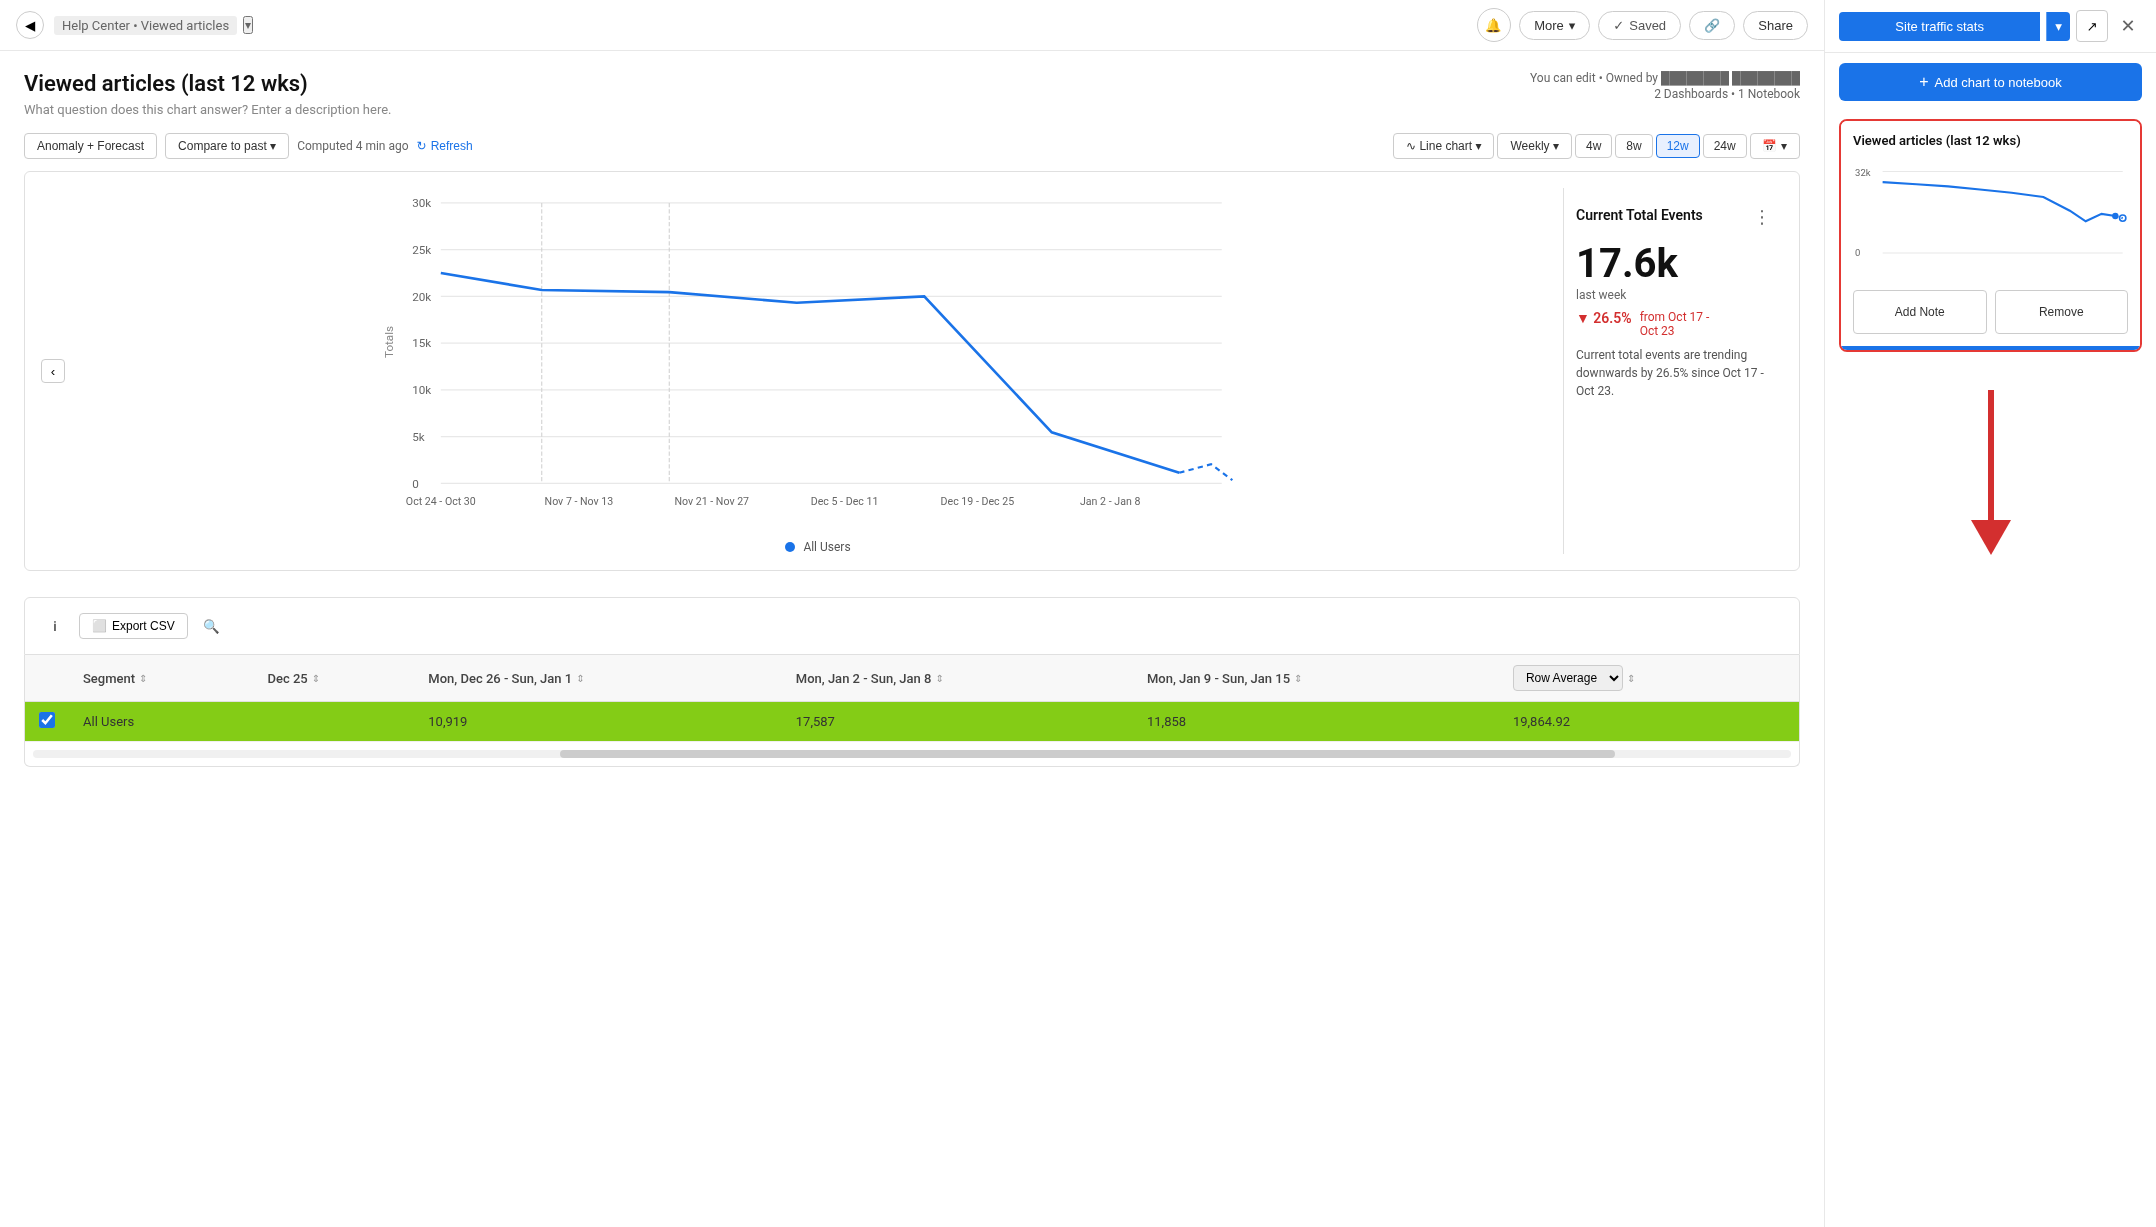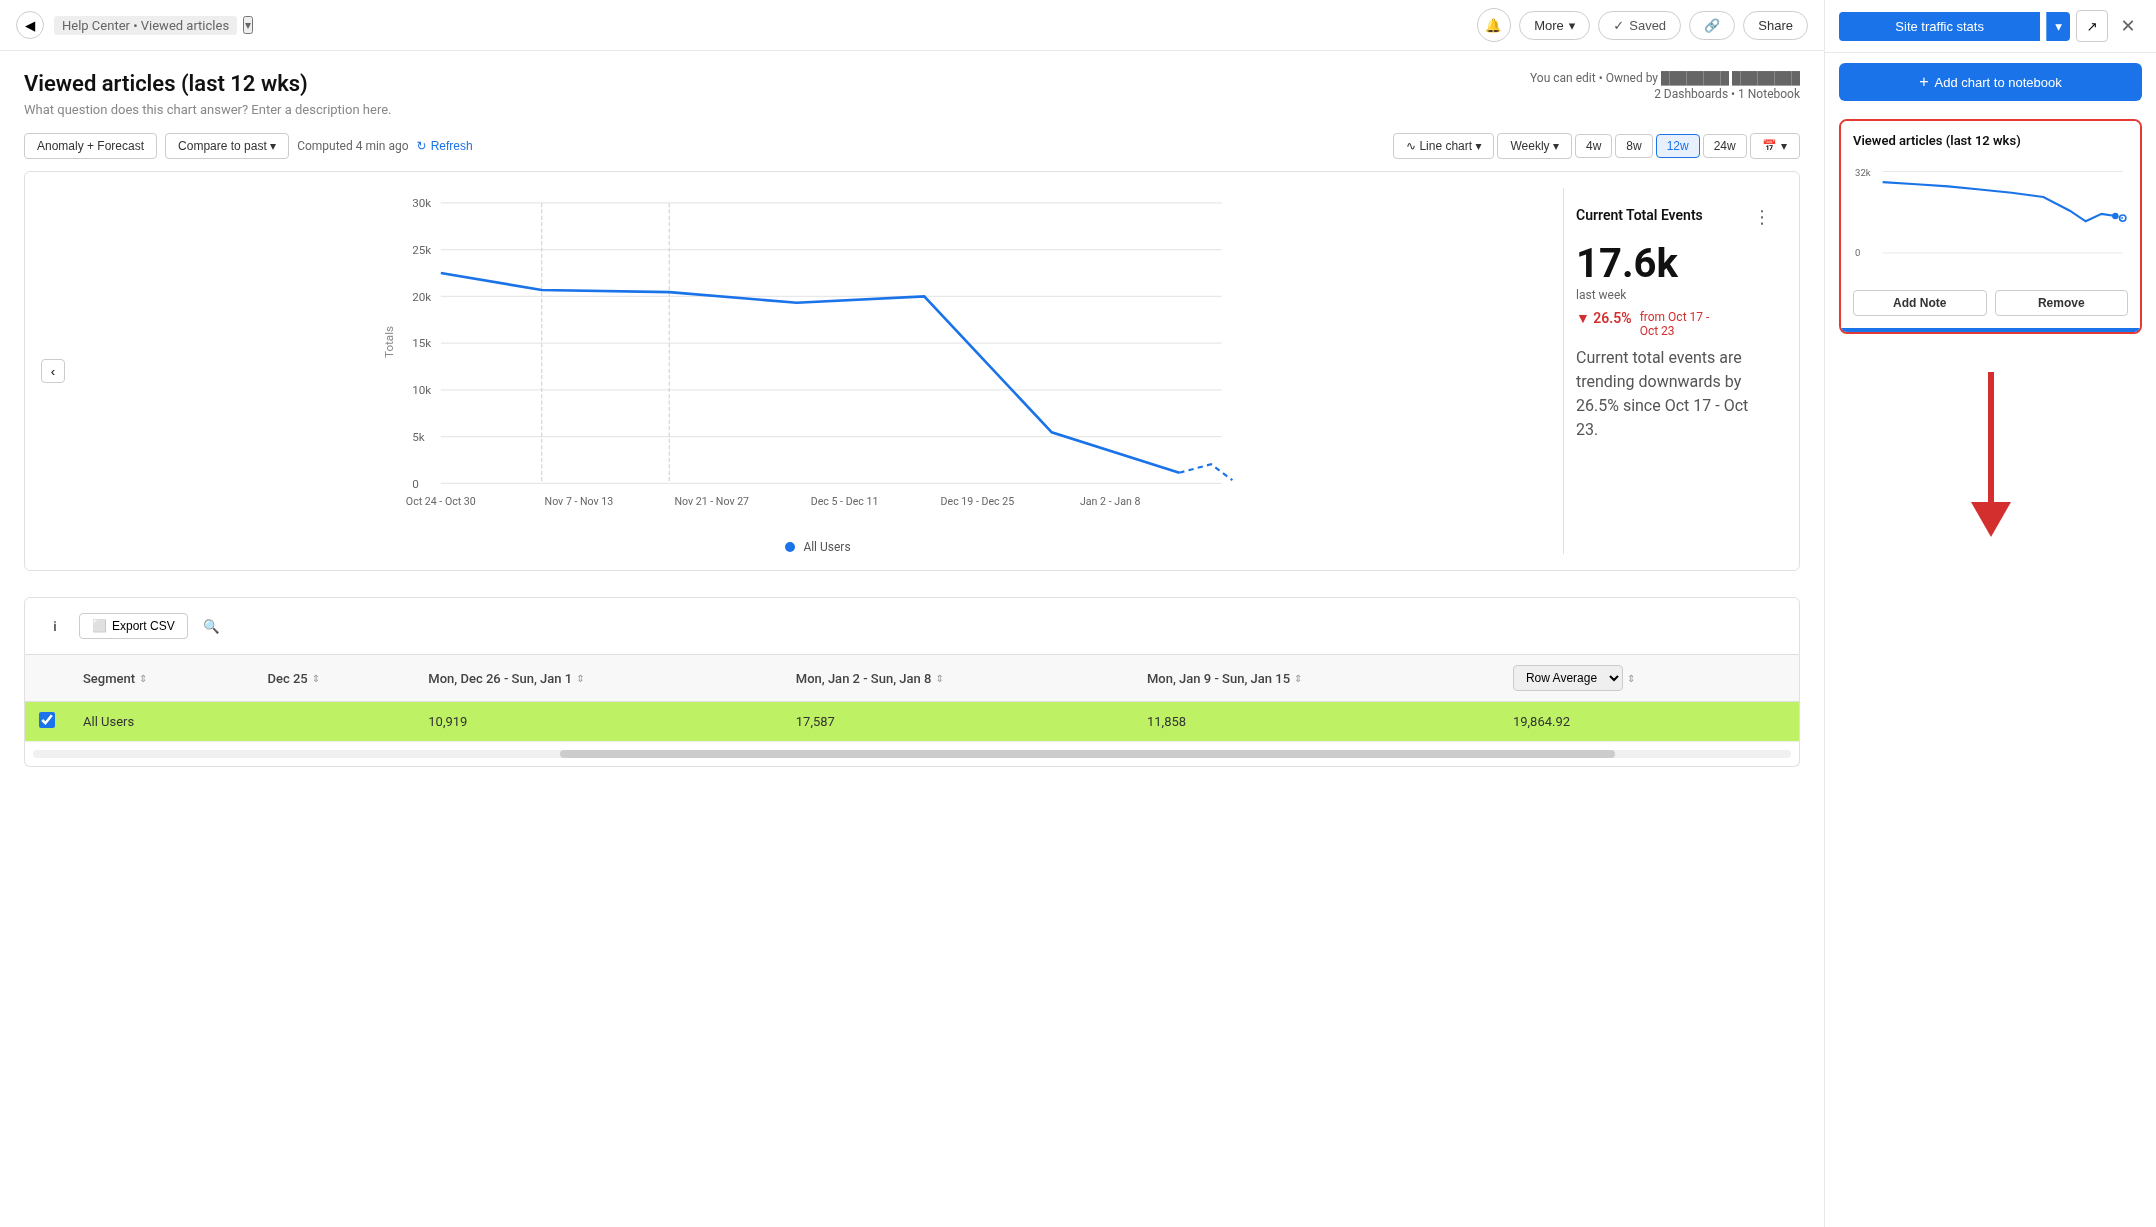--- a/index.html
+++ b/index.html
@@ -43,31 +43,31 @@
     .legend-dot { width: 10px; height: 10px; border-radius: 50%; background: #1a73e8; display: inline-block; }
     .chart-nav-left { display: flex; align-items: center; justify-content: center; width: 24px; height: 24px; border: 1px solid #ccc; border-radius: 4px; cursor: pointer; background: #fff; margin-right: 8px; align-self: center; }
     
     
     .insight-panel { width: 220px; padding: 12px; border-left: 1px solid #e0e0e0; }
     .insight-title { font-size: 14px; font-weight: 600; color: #111; margin-bottom: 4px; }
     .insight-value { font-size: 40px; font-weight: 700; color: #111; line-height: 1.2; }
     .insight-label { font-size: 12px; color: #666; margin-bottom: 8px; }
     .insight-change { color: #d32f2f; font-size: 14px; font-weight: 600; }
     .insight-change-desc { color: #d32f2f; font-size: 12px; }
-    .insight-trend { font-size: 16px; color: #555; margin-top: 8px; line-height: 1.5; }
+    .insight-trend { font-size: 12px; color: #555; margin-top: 8px; line-height: 1.5; }
     
     
     .breakdown-section { padding: 0 24px 20px; }
     .breakdown-header { display: flex; align-items: center; padding: 14px 16px; border: 1px solid #e0e0e0; border-radius: 6px 6px 0 0; background: #fff; }
     .breakdown-title { font-size: 14px; font-weight: 500; color: #333; flex: 1; }
     .breakdown-actions { display: flex; align-items: center; gap: 10px; }
     .export-btn { display: flex; align-items: center; gap: 5px; padding: 5px 12px; border: 1px solid #ccc; border-radius: 4px; background: #fff; font-size: 12px; cursor: pointer; }
     .icon-btn { width: 28px; height: 28px; border-radius: 4px; border: 1px solid transparent; background: transparent; cursor: pointer; display: flex; align-items: center; justify-content: center; }
     .table-container { border: 1px solid #e0e0e0; border-top: none; border-radius: 0 0 6px 6px; overflow: auto; }
-    table { width: 100%; border-collapse: collapse; font-size: 13px; background: #bef264; }
+    table { width: 100%; border-collapse: collapse; font-size: 13px; background: #84cc16; }
     th { background: #f8f8f8; padding: 10px 14px; text-align: left; font-weight: 500; color: #444; border-bottom: 1px solid #e0e0e0; white-space: nowrap; }
     td { padding: 10px 14px; border-bottom: 1px solid #f0f0f0; color: #333; }
     .checkbox-cell { width: 32px; }
     .checkbox { width: 16px; height: 16px; accent-color: #1a73e8; cursor: pointer; }
     .col-header { display: flex; align-items: center; gap: 4px; }
     .sort-icon { color: #999; font-size: 10px; }
     .row-avg-select { padding: 4px 8px; border: 1px solid #ccc; border-radius: 4px; font-size: 12px; cursor: pointer; }
     .scrollbar-area { height: 8px; background: #f0f0f0; border-radius: 4px; position: relative; margin: 4px 0; }
     .scrollbar-thumb { height: 8px; width: 60%; background: #ccc; border-radius: 4px; position: absolute; left: 30%; }
     
@@ -79,21 +79,21 @@
     .external-btn { width: 32px; height: 32px; border: 1px solid #ccc; border-radius: 4px; background: #fff; cursor: pointer; display: flex; align-items: center; justify-content: center; }
     .close-btn { width: 28px; height: 28px; border: none; background: none; cursor: pointer; font-size: 18px; color: #666; display: flex; align-items: center; justify-content: center; margin-left: auto; }
     .add-chart-btn { margin: 10px 14px; padding: 10px; background: #1a73e8; color: #fff; border: none; border-radius: 6px; font-size: 13px; cursor: pointer; display: flex; align-items: center; justify-content: center; gap: 6px; }
     
     
     .preview-card { margin: 8px 14px; border: 2px solid #e53935; border-radius: 8px; overflow: hidden; }
     .preview-card-inner { padding: 12px; background: #fff; }
     .preview-title { font-size: 13px; font-weight: 600; color: #111; margin-bottom: 8px; }
     .preview-chart { width: 100%; height: 120px; }
     .preview-actions { display: flex; gap: 8px; margin-top: 10px; }
-    .preview-action-btn { flex: 1; padding: 5px; border: 1px solid #ccc; border-radius: 4px; background: #fff; font-size: 12px; cursor: pointer; color: #333; font-weight: bold; }
+    .preview-action-btn { flex: 1; padding: 14px; border: 1px solid #ccc; border-radius: 4px; background: #fff; font-size: 12px; cursor: pointer; color: #333; }
     .preview-progress { height: 4px; background: #1a73e8; width: 100%; }
     
     
     .arrow-area { display: flex; justify-content: center; align-items: flex-start; padding: 20px; flex: 1; }
     .arrow-svg { }
   </style>
 </head>
 <body>
 
 <div class="main-content">

